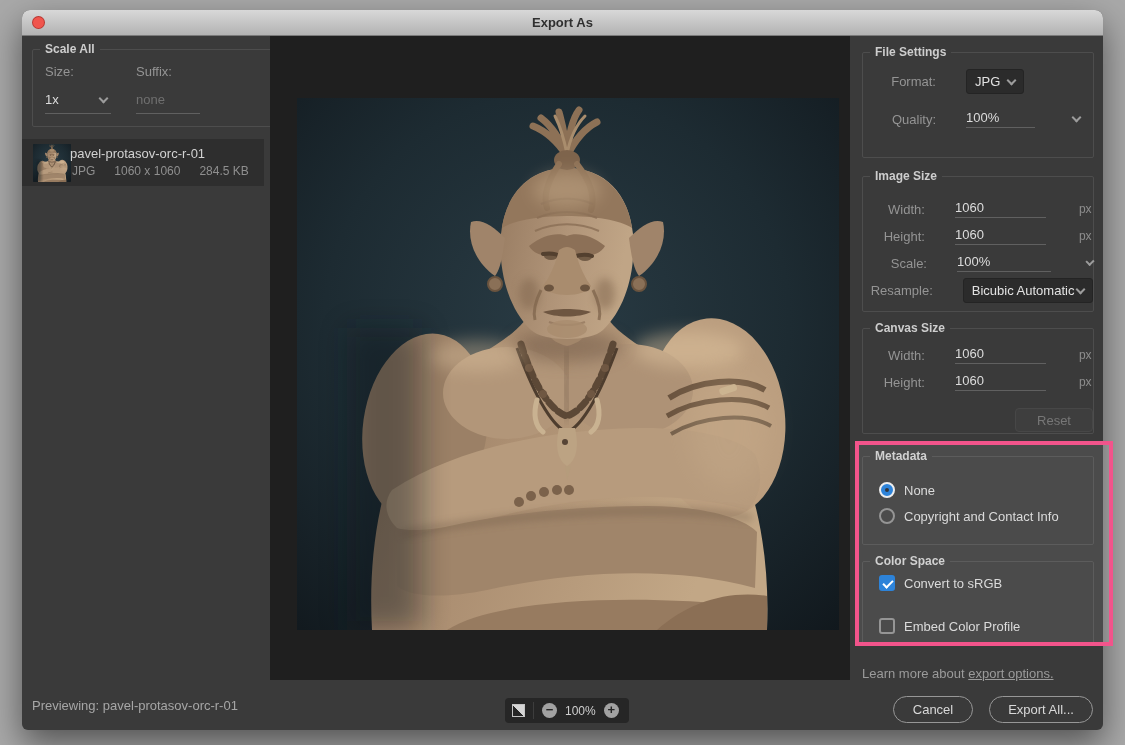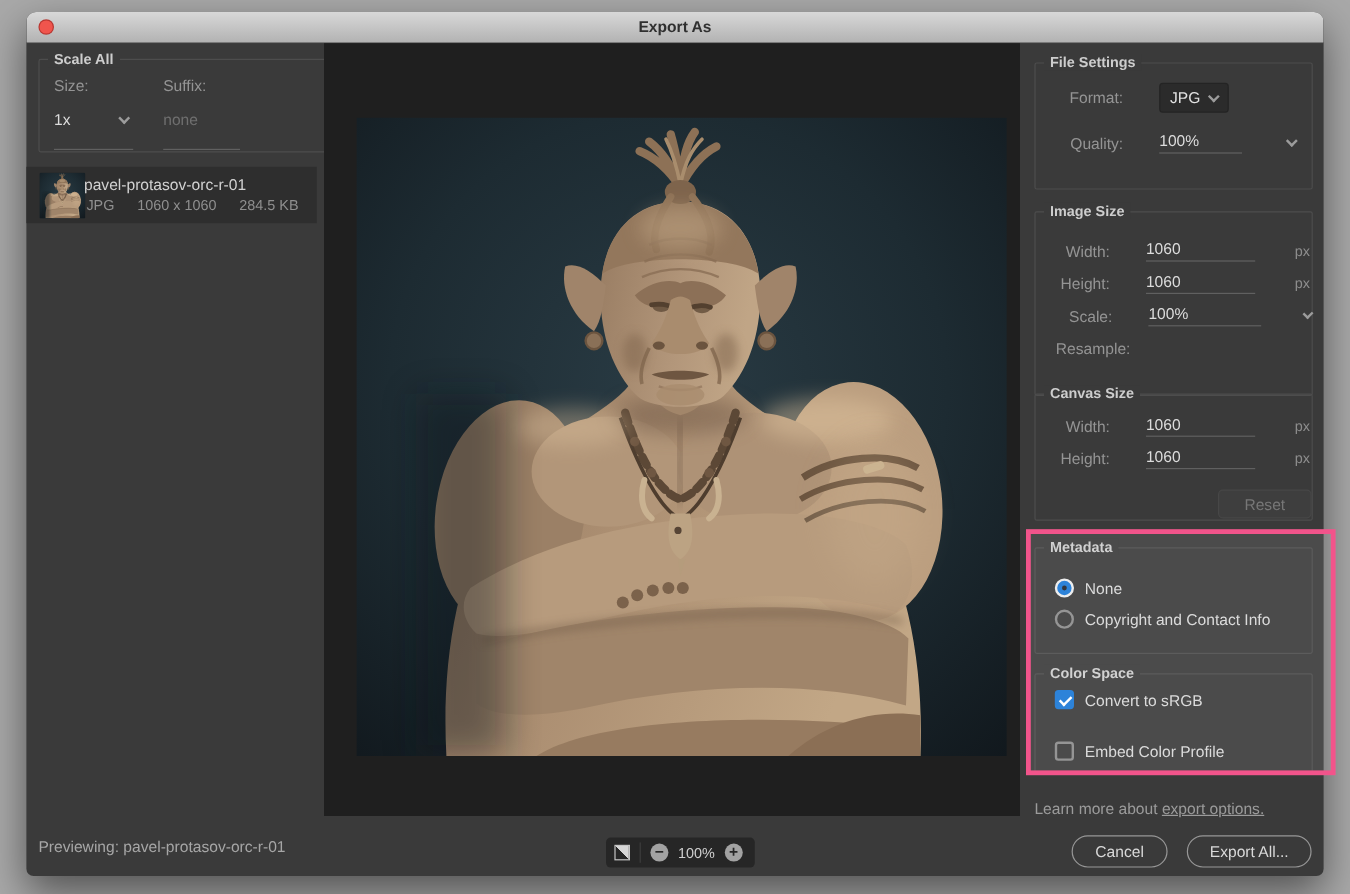--- a/index.html
+++ b/index.html
@@ -35,21 +35,21 @@
   .chev { width:7px; height:7px; border-right:2px solid #9c9c9c; border-bottom:2px solid #9c9c9c;
           transform:rotate(45deg); display:inline-block; }
 
   
   .scale-group { left:10px; top:13px; width:260px; height:78px; }
   .sg-row1 { position:absolute; left:12px; right:12px; top:14px; display:flex; align-items:center; }
   .sg-size-lbl { width:91px; }
   .sg-suffix-lbl { flex:1; }
   .sg-plus { color:#b5b5b5; font-size:16px; line-height:14px; cursor:default; }
   .sg-row2 { position:absolute; left:12px; top:42px; display:flex; }
-  .sg-size-val { width:66px; margin-right:25px; padding-bottom:17px; display:flex; justify-content:space-between; align-items:center; }
+  .sg-size-val { width:66px; margin-right:25px; padding-bottom:6px; display:flex; justify-content:space-between; align-items:center; }
   .sg-size-val .chev { margin-right:4px; margin-bottom:2px; }
   .sg-suffix-val { width:64px; padding-bottom:3px; color:#6f6f6f; font-size:13px; }
 
   .file-item { position:absolute; left:0; top:103px; width:242px; height:47px; background:#2e2e2e; }
   .thumb { position:absolute; left:11px; top:5px; width:38px; height:38px; background:#1d262b; overflow:hidden; border-radius:1px; }
   .file-name { position:absolute; left:48px; top:7px; font-size:13px; color:#d2d2d2; }
   .file-meta { position:absolute; left:50px; top:25px; display:flex; gap:19px; font-size:12px; color:#8f8f8f; }
 
   
   .preview-panel { position:absolute; left:248px; top:0; width:580px; height:644px; background:#1f1f1f; }
@@ -73,21 +73,21 @@
   .row .lbl { width:79px; text-align:right; margin-right:6px; }
   .fs .row .lbl { width:73px; }
   .unit { font-size:12px; color:#8d8d8d; margin-left:9px; width:18px; }
 
   .dropdown { background:#2b2b2b; border:1px solid #242424; border-radius:3px; height:25px;
               display:flex; align-items:center; justify-content:space-between; padding:0 8px; }
   .dropdown .val { font-size:13px; color:#e2e2e2; }
   .dropdown .chev { margin-bottom:2px; }
 
   .g-filesettings { top:16px;  height:106px; }
-  .g-imagesize    { top:140px; height:154px; }
+  .g-imagesize    { top:140px; height:136px; }
   .g-canvassize   { top:292px; height:106px; }
   .g-metadata     { top:420px; height:89px; }
   .g-colorspace   { top:525px; height:84px; }
 
   .val-ul-short { width:69px; padding-bottom:2px; }
   .val-ul-long  { width:116px; padding-bottom:2px; }
   .chev-after { margin-left:14px; margin-bottom:4px; }
 
   .reset-btn { position:absolute; left:152px; top:79px; width:78px; height:24px;
                border:1px solid #474747; border-radius:4px; background:#3e3e3e;
@@ -323,20 +323,24 @@
           <span class="val ul val-ul-long">1060</span>
           <span class="unit">px</span>
         </div>
         <div class="row" style="top:76px;">
           <span class="lbl">Scale:</span>
           <span class="val ul val-ul-long">100%</span>
           <span class="chev" style="margin-left:12px;margin-bottom:3px;"></span>
         </div>
         <div class="row" style="top:101px;height:25px;">
           <span class="lbl">Resample:</span>
+          <span class="dropdown" style="width:145px;">
+            <span class="val">Bicubic Automatic</span>
+            <span class="chev"></span>
+          </span>
         </div>
       </div>
 
       <div class="group rgroup g-canvassize">
         <span class="legend">Canvas Size</span>
         <div class="row" style="top:16px;">
           <span class="lbl">Width:</span>
           <span class="val ul val-ul-long">1060</span>
           <span class="unit">px</span>
         </div>

